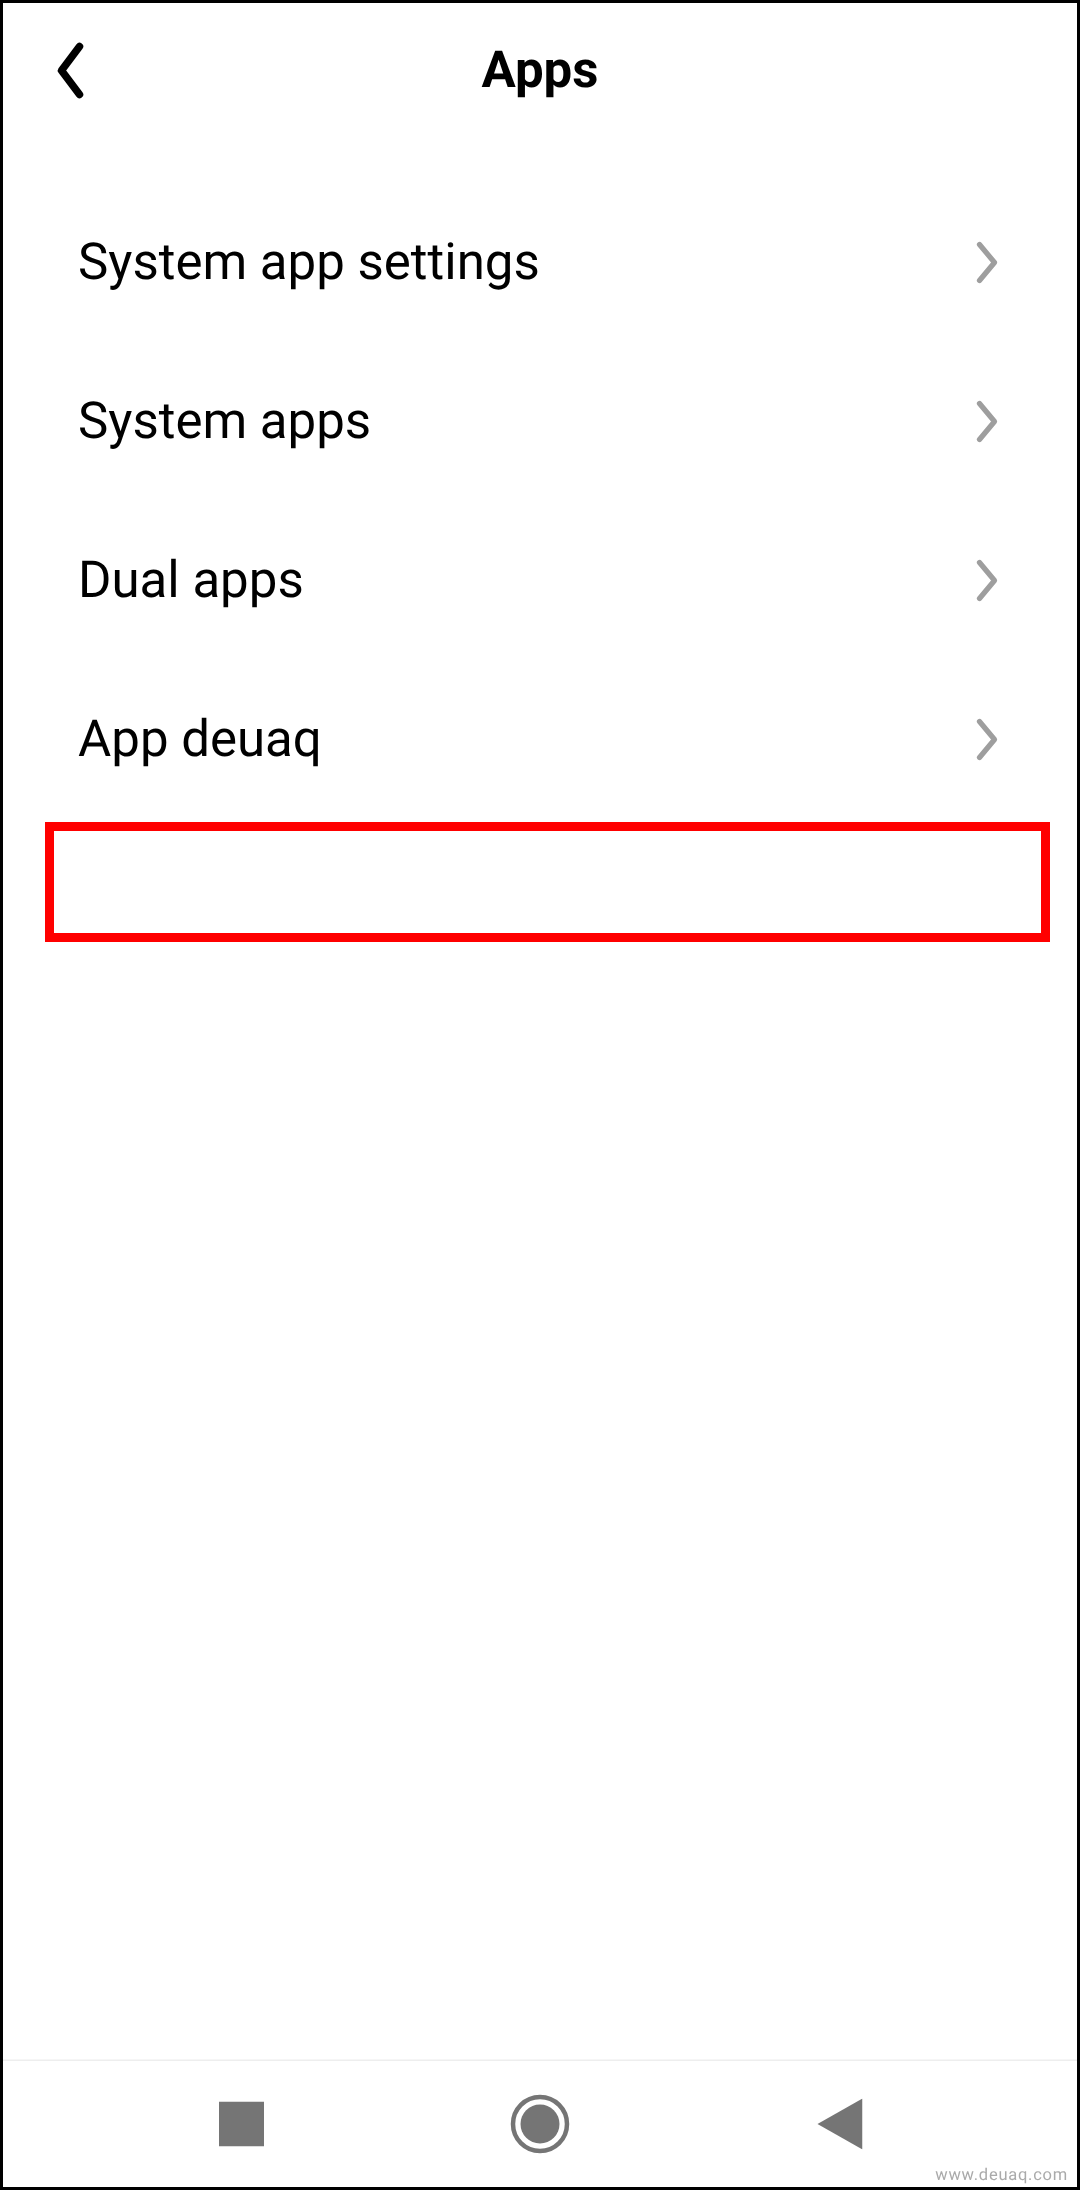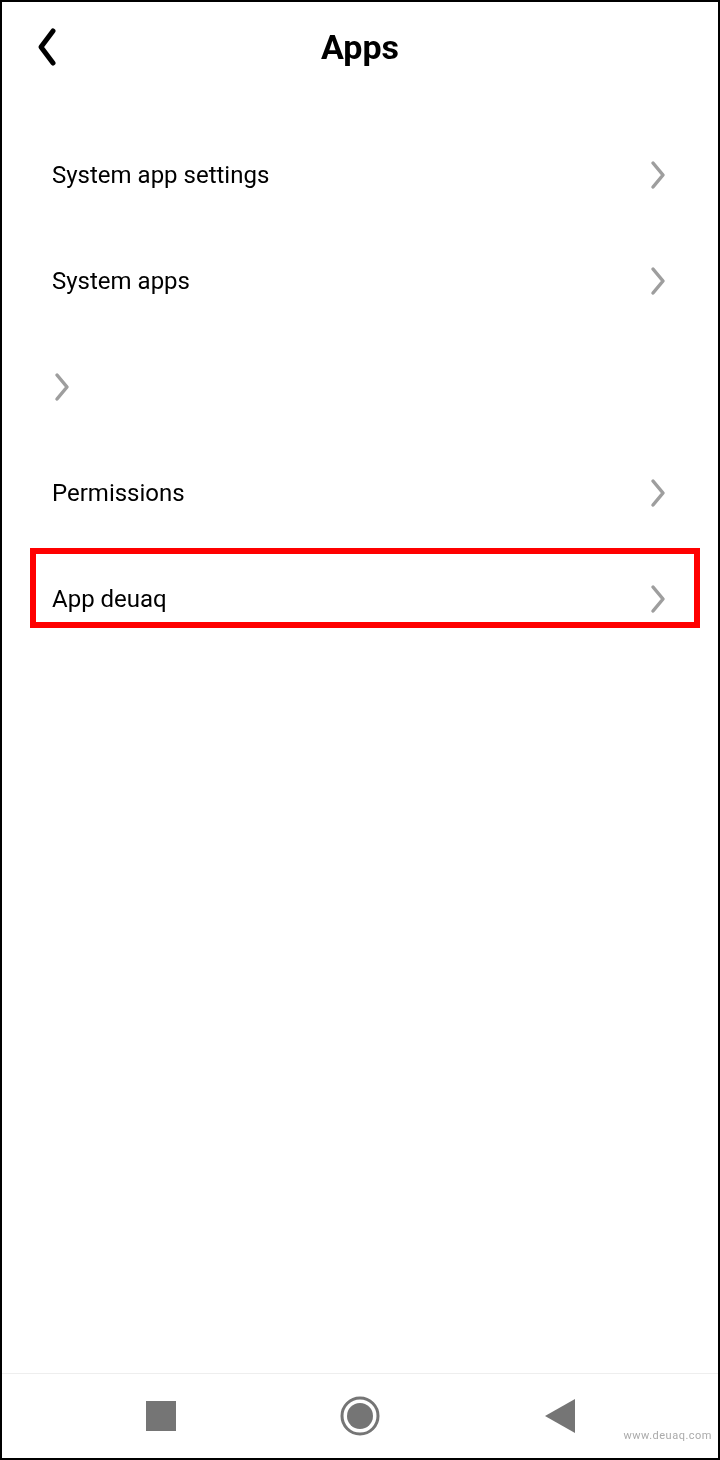--- a/index.html
+++ b/index.html
@@ -50,21 +50,21 @@
     }
     .list-item {
       display: flex;
       align-items: center;
       justify-content: space-between;
       padding: 0 50px 0 50px;
       height: 106px;
       cursor: pointer;
     }
     .list-item-label {
-      font-size: 24px;
+      font-size: 34px;
       font-weight: 400;
       color: #000;
     }
     .chevron-right {
       width: 20px;
       height: 32px;
       flex-shrink: 0;
     }
     .highlight-box {
       position: absolute;
@@ -82,21 +82,21 @@
     .nav-button {
       width: 80px;
       height: 60px;
       display: flex;
       align-items: center;
       justify-content: center;
       cursor: pointer;
     }
     .watermark {
       position: absolute;
-      bottom: 16px;
+      bottom: 2px;
       right: 6px;
       font-size: 11px;
       color: #aaa;
       letter-spacing: 0.5px;
     }
   </style>
 </head>
 <body>
 
 <div class="header">
@@ -118,31 +118,26 @@
   </div>
 
   <div class="list-item">
     <span class="list-item-label">System apps</span>
     <svg class="chevron-right" viewBox="0 0 20 32" fill="none" stroke="#9e9e9e" stroke-width="3.5" stroke-linecap="round" stroke-linejoin="round">
       <polyline points="5,4 15,16 5,28"></polyline>
     </svg>
   </div>
 
   <div class="list-item">
+    <span class="list-item-label">Dual apps</span>
     <svg class="chevron-right" viewBox="0 0 20 32" fill="none" stroke="#9e9e9e" stroke-width="3.5" stroke-linecap="round" stroke-linejoin="round">
       <polyline points="5,4 15,16 5,28"></polyline>
     </svg>
   </div>
 
-  <div class="list-item">
-    <span class="list-item-label">Permissions</span>
-    <svg class="chevron-right" viewBox="0 0 20 32" fill="none" stroke="#9e9e9e" stroke-width="3.5" stroke-linecap="round" stroke-linejoin="round">
-      <polyline points="5,4 15,16 5,28"></polyline>
-    </svg>
-  </div>
 
   <div class="list-item" style="position:relative;">
     <span class="list-item-label">App deuaq</span>
     <svg class="chevron-right" viewBox="0 0 20 32" fill="none" stroke="#9e9e9e" stroke-width="3.5" stroke-linecap="round" stroke-linejoin="round">
       <polyline points="5,4 15,16 5,28"></polyline>
     </svg>
   </div>
 
 </div>
 

